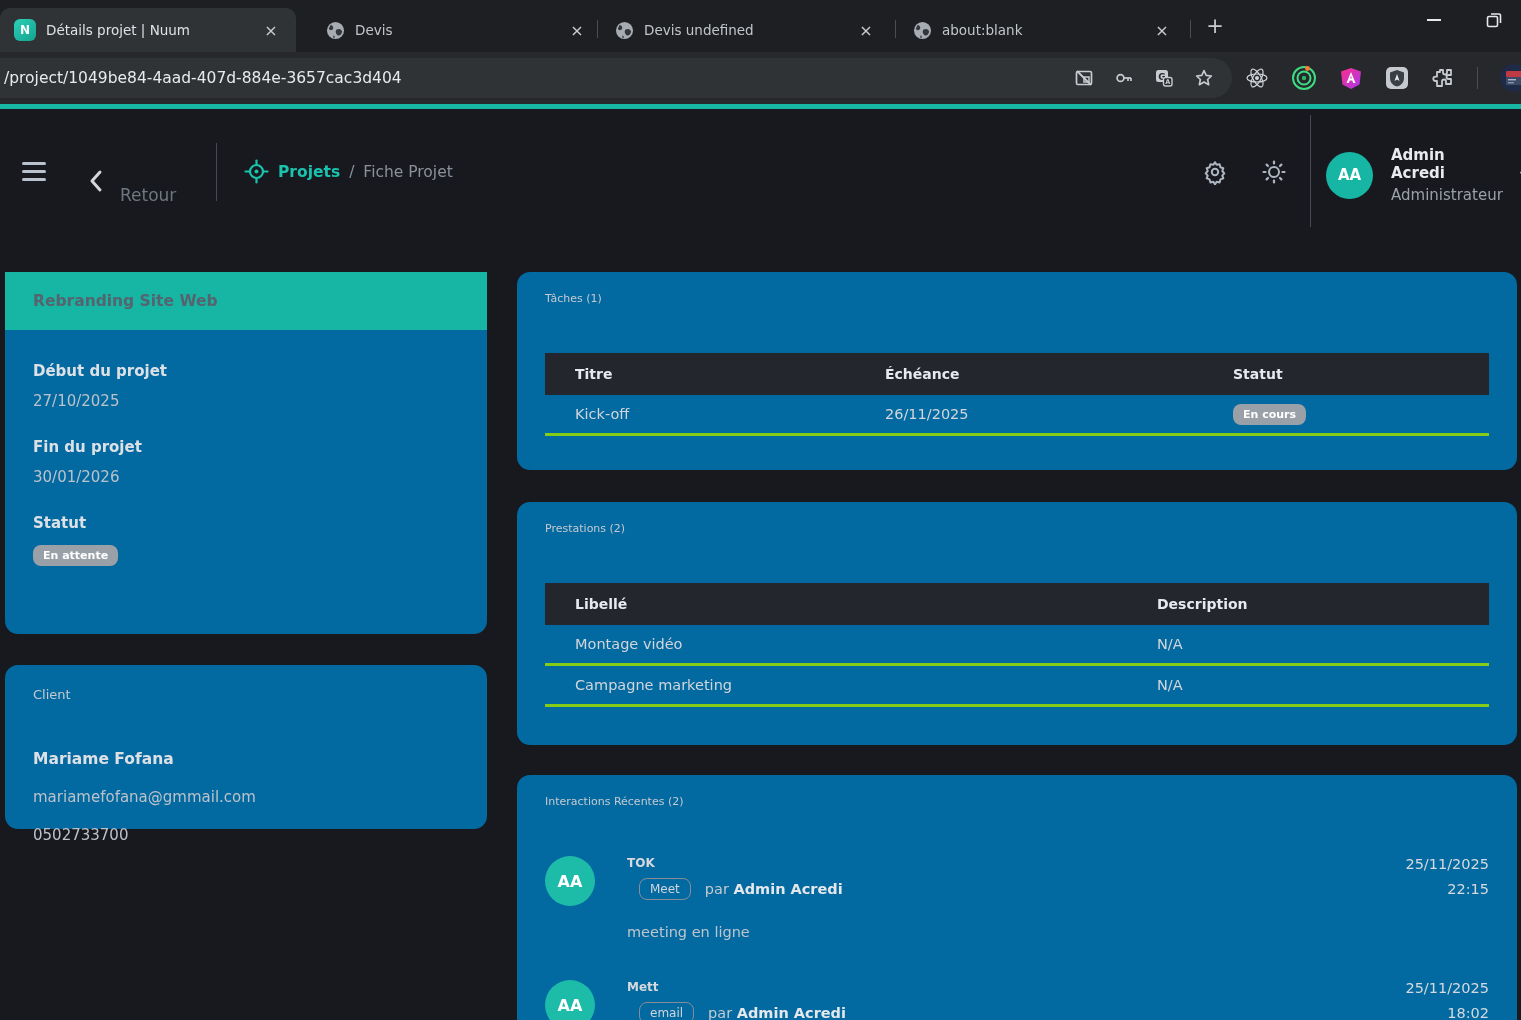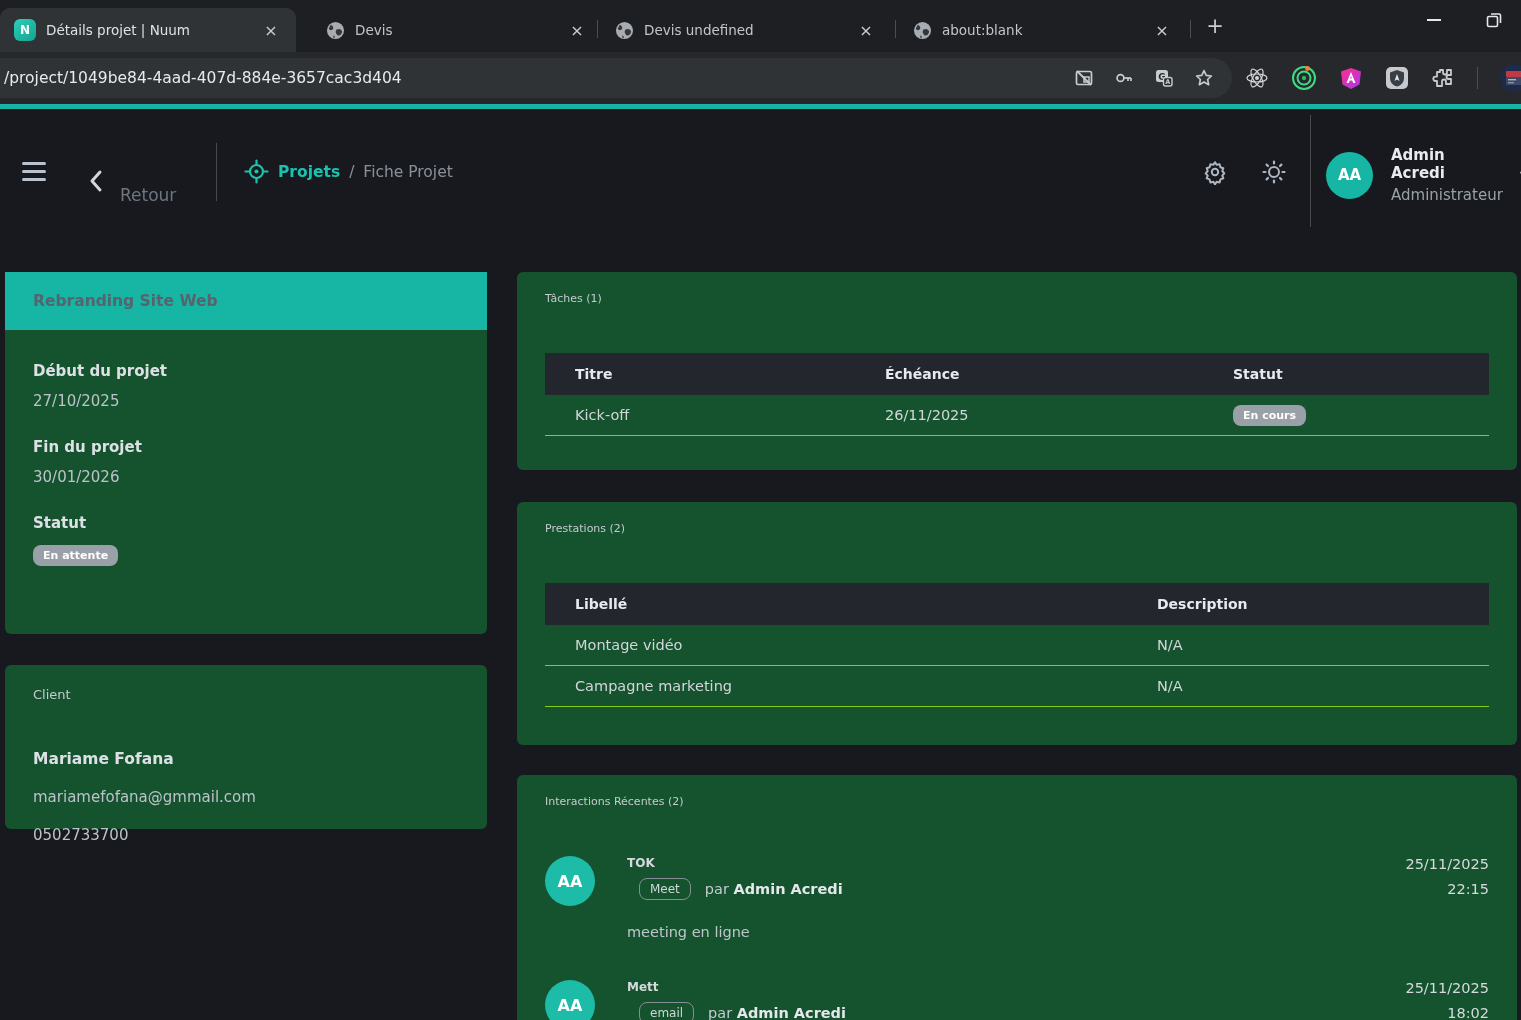--- a/index.html
+++ b/index.html
@@ -53,21 +53,21 @@
   .bc-sep { color:#8b919a; font-size:15.5px; }
   .bc-page { color:#8b919a; font-size:15.5px; }
   .hdr-icon { position:absolute; top:50px; width:26px; height:26px; }
   .userbox { position:absolute; left:1326px; top:37px; display:flex; align-items:center; }
   .avatar46 { width:47px; height:47px; border-radius:50%; background:#17b5a3; color:#fff; font-weight:bold;
     font-size:15px; display:flex; align-items:center; justify-content:center; flex:none; }
   .user-name { font-size:15px; font-weight:bold; color:#e8eaee; }
   .user-role { font-size:15px; color:#9aa0a8; margin-top:4px; }
 
   
-  .card { position:absolute; background:#14532d; border-radius:6px; }
+  .card { position:absolute; background:#0369a1; border-radius:13px; }
   .section-title { font-size:11px; color:#c6cad0; }
 
   
   .project-card { left:5px; top:163px; width:482px; height:362px; }
   .pc-header { height:58px; background:#17b5a3; display:flex; align-items:center; padding:0 28px;
     font-size:15.5px; font-weight:600; color:#55646e; }
   .pc-body { padding:32px 28px 0; }
   .pc-label { font-size:15px; font-weight:bold; color:#dde1e6; margin-bottom:12px; }
   .pc-value { font-size:15px; color:#bcc2c9; margin-bottom:28px; }
   .badge { display:inline-block; background:#9aa0a8; color:#ffffff; font-size:11px; font-weight:bold;
@@ -75,21 +75,21 @@
   .client-card { left:5px; top:556px; width:482px; height:164px; padding:22px 28px; }
   .client-name { font-size:15.5px; font-weight:bold; color:#dde1e6; margin-top:48px; }
   .client-line { font-size:15px; color:#bcc2c9; margin-top:20px; }
 
   
   .tasks-card { left:517px; top:163px; width:1000px; height:198px; padding:20px 28px; }
   .services-card { left:517px; top:393px; width:1000px; height:243px; padding:20px 28px; }
   .interactions-card { left:517px; top:666px; width:1000px; height:300px; padding:20px 28px; }
   .tbl { margin-top:48px; }
   .tbl-head { display:grid; background:#23262d; height:42px; align-items:center; }
-  .tbl-row { display:grid; height:41px; align-items:center; border-bottom:1px solid #84cc16; }
+  .tbl-row { display:grid; height:41px; align-items:center; border-bottom:3px solid #84cc16; }
   .grid-tasks { grid-template-columns:310px 348px 1fr; }
   .grid-svcs { grid-template-columns:582px 1fr; }
   .th { font-size:14px; font-weight:bold; color:#e6e9ed; padding-left:30px; }
   .td { font-size:14.5px; color:#d2d6db; padding-left:30px; }
 
   
   .int-item { display:flex; margin-top:48px; }
   .int-item + .int-item { margin-top:40px; }
   .avatar50 { width:50px; height:50px; border-radius:50%; background:#1cbca9; color:#fff; font-weight:bold;
     font-size:16px; display:flex; align-items:center; justify-content:center; flex:none; }

